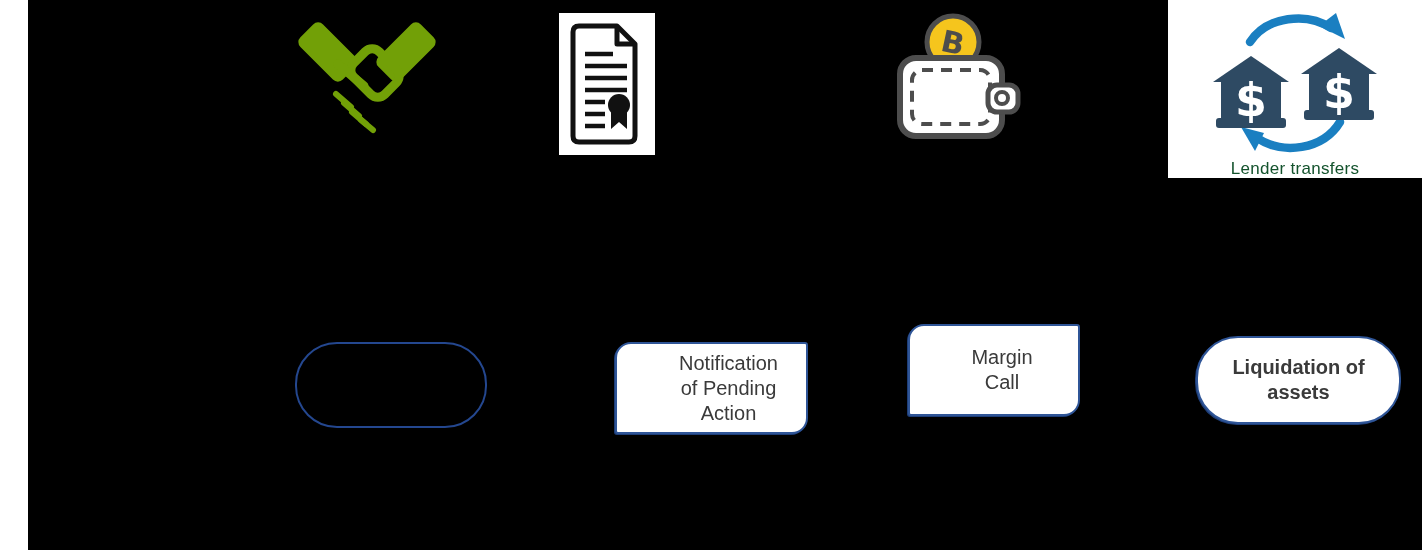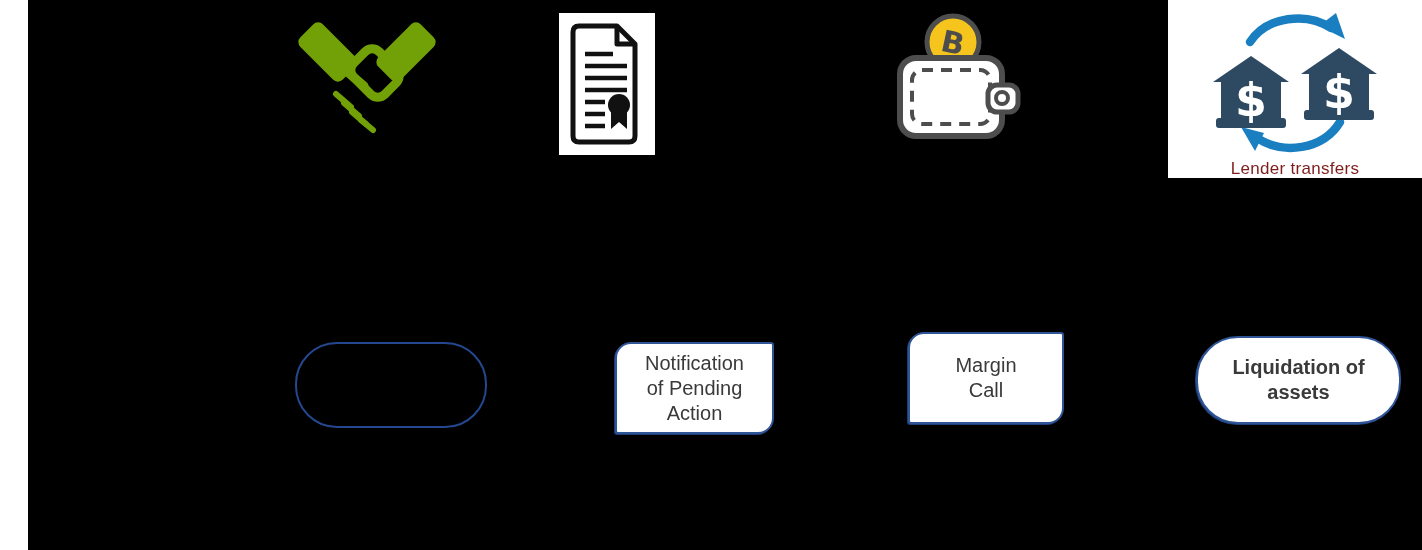--- a/index.html
+++ b/index.html
@@ -15,34 +15,34 @@
     display:flex;align-items:center;justify-content:center;
   }
   .wallet-wrap{left:895px;top:12px;width:126px;height:130px;}
   .lender-panel{
     position:absolute;left:1168px;top:0;width:254px;height:178px;background:#fff;
     overflow:hidden;
   }
   .lender-svg{position:absolute;left:27px;top:4px;}
   .lender-label{
     position:absolute;left:0;top:159px;width:100%;text-align:center;
-    font-size:17px;color:#7f1d1d;letter-spacing:0.3px;
+    font-size:17px;color:#14532d;letter-spacing:0.3px;
   }
   .node{
     position:absolute;display:flex;align-items:center;justify-content:center;
     text-align:center;font-size:20px;line-height:25px;color:#3a3a3a;
     white-space:pre-line;
   }
   .node.filled{background:#fff;border:2px solid #2f5597;box-shadow:-1px 1px 0 #1d3d77;}
   .node.pill-outline{
     left:295px;top:342px;width:188px;height:82px;
     border:2px solid #24478f;border-radius:42px;background:transparent;color:transparent;
   }
-  .node.notif{left:615px;top:342px;width:155px;height:88px;border-radius:16px 3px 16px 3px;}
-  .node.margin{left:908px;top:332px;width:152px;height:88px;border-radius:16px 3px 16px 3px;}
+  .node.notif{left:615px;top:342px;width:155px;height:88px;border-radius:16px 3px 16px 3px;padding-left:34px;}
+  .node.margin{left:908px;top:324px;width:152px;height:88px;border-radius:16px 3px 16px 3px;padding-left:16px;}
   .node.liq{left:1196px;top:336px;width:201px;height:84px;border-radius:42px;font-weight:bold;}
 </style>
 </head>
 <body>
 
 <div class="canvas">
 
   <div class="left-strip"></div>
 
   <div class="icon-wrap handshake-wrap">

